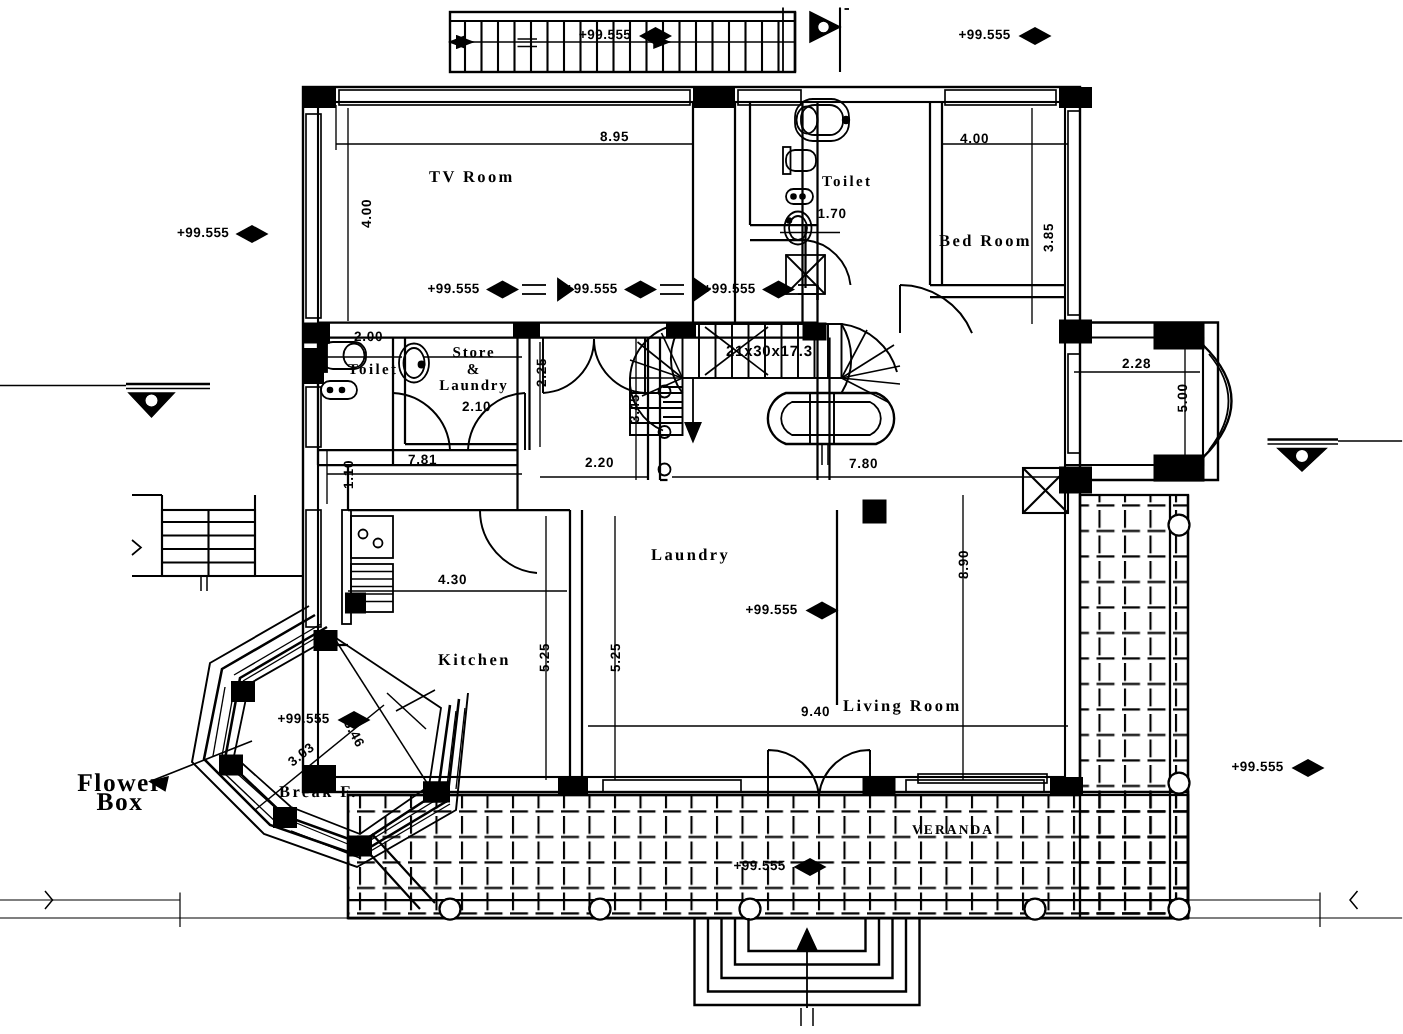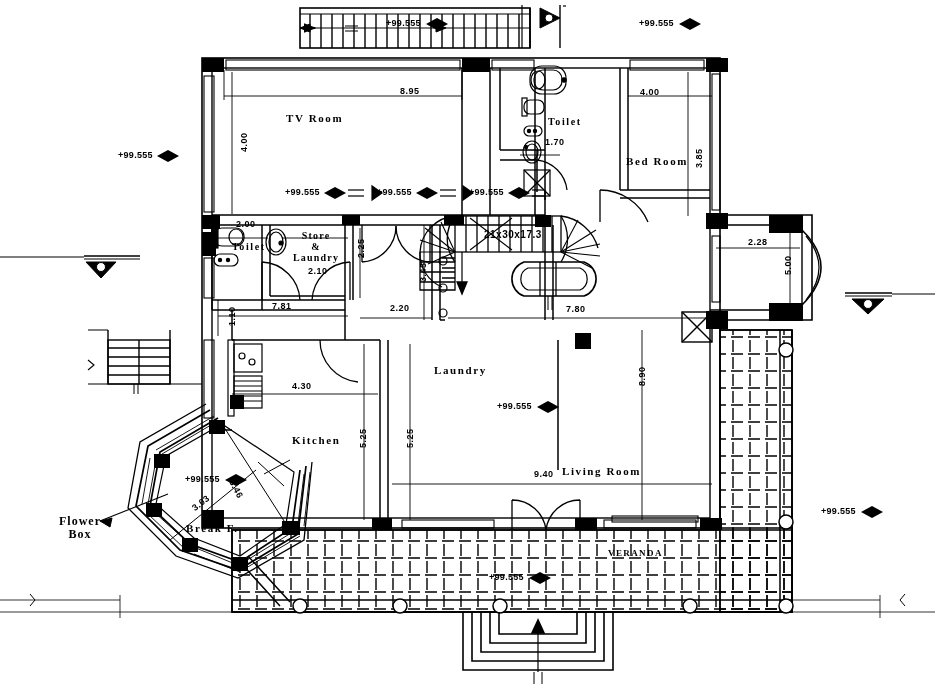--- a/index.html
+++ b/index.html
@@ -6,21 +6,21 @@
   body{font-family:"Liberation Serif",serif;}
   #sheet{position:relative;width:935px;height:689px;background:#fff;overflow:hidden;}
   #cad{position:absolute;left:0;top:0;width:935px;height:689px;}
   .lbl{position:absolute;white-space:nowrap;font-family:"Liberation Serif",serif;color:#000;font-weight:bold;}
   .room{font-size:11px;letter-spacing:1.6px;}
   .room2{font-size:10px;letter-spacing:1.2px;text-align:center;line-height:11px;}
   .dim{font-size:9px;letter-spacing:0.5px;font-family:"Liberation Sans",sans-serif;font-weight:bold;}
   .dimv{font-size:9px;letter-spacing:0.5px;font-family:"Liberation Sans",sans-serif;font-weight:bold;
         transform:rotate(-90deg);transform-origin:left top;}
   .elev{font-size:9px;letter-spacing:0.3px;font-family:"Liberation Sans",sans-serif;font-weight:bold;}
-  .note{font-size:12px;letter-spacing:1px;line-height:13px;}
+  .note{font-size:17px;letter-spacing:1px;line-height:13px;}
   .veranda{font-size:9px;letter-spacing:1.4px;}
   .stairtxt{font-size:10px;letter-spacing:0.5px;font-family:"Liberation Sans",sans-serif;font-weight:bold;}
 </style>
 </head>
 <body>
 
 <div id="sheet">
 
   <svg id="cad" viewBox="0 0 935 689">
     <defs>

